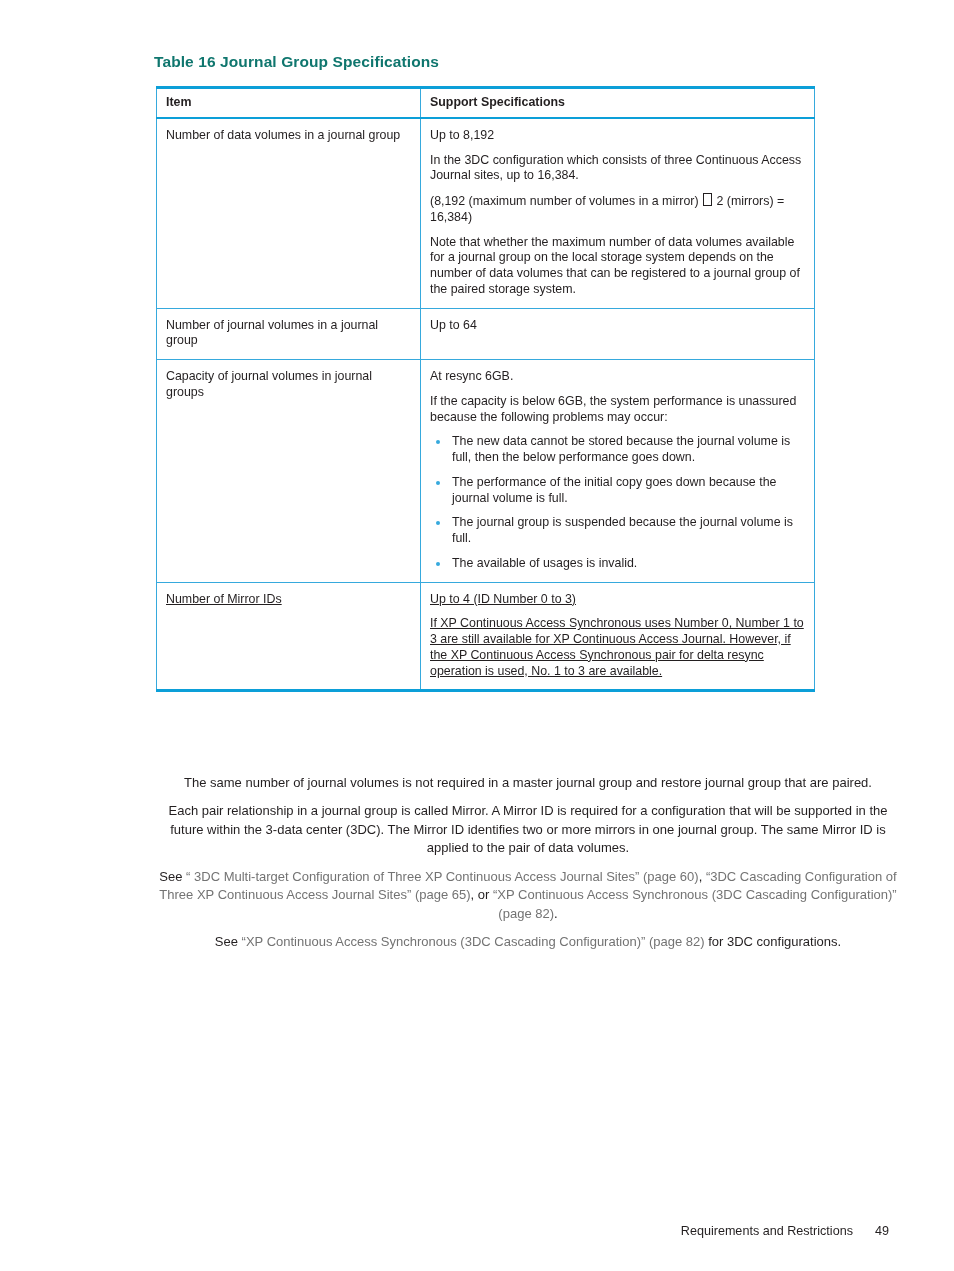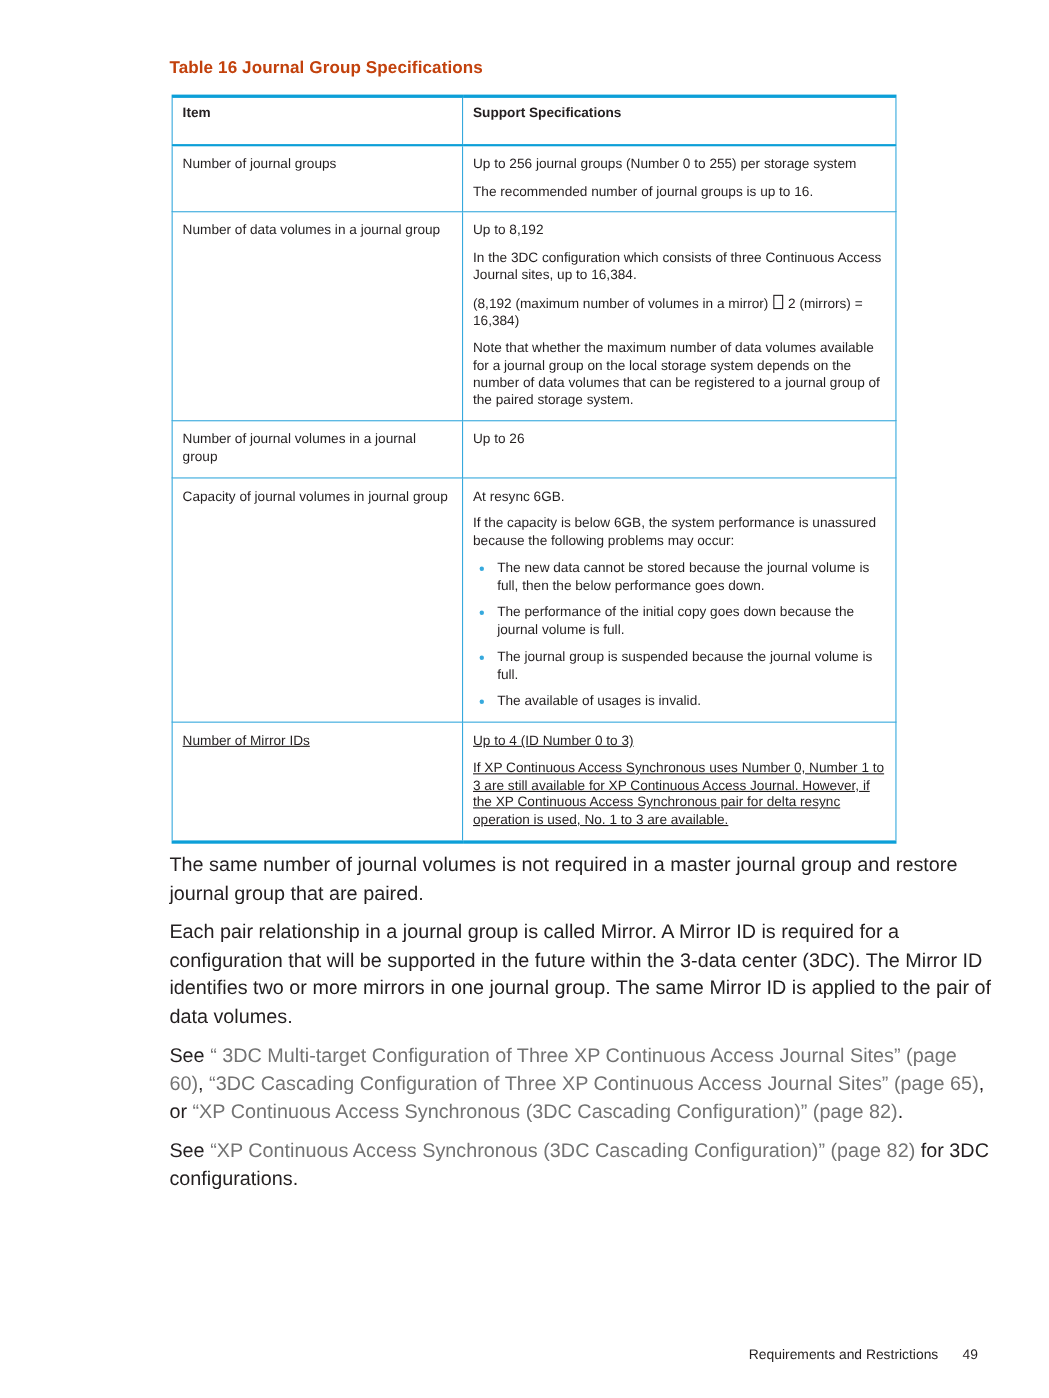--- a/index.html
+++ b/index.html
@@ -24,21 +24,21 @@
     overflow: hidden;
   }
 
   
   .table-caption {
     position: absolute;
     left: 154px;
     top: 53px;
     font-size: 15.5px;
     font-weight: bold;
-    color: #c2410c;
+    color: #0f766e;
     letter-spacing: 0.1px;
     white-space: nowrap;
   }
 
   
   .spec-table {
     position: absolute;
     left: 156px;
     top: 86px;
     width: 658px;
@@ -60,21 +60,21 @@
     line-height: 1.27;
     color: #231f20;
     text-align: left;
   }
   .spec-table thead th {
     font-weight: bold;
     font-size: 12.4px;
     border-top: 3px solid #0c9fd8;
     border-bottom: 2px solid #0c9fd8;
     padding-top: 6px;
-    padding-bottom: 20px;
+    padding-bottom: 6px;
   }
   .spec-table tbody tr:last-child td {
     border-bottom: 3px solid #0c9fd8;
     text-decoration: underline;
   }
 
   .cell-p {
     margin: 0 0 9px 0;
   }
   .cell-p:last-child { margin-bottom: 0; }
@@ -113,23 +113,24 @@
 
   
   .body-block {
     position: absolute;
     left: 154px;
     top: 774px;
     width: 748px;
   }
   .body-p {
     margin: 0 0 10px 0;
-    font-size: 18px;
+    font-size: 13px;
     line-height: 1.42;
     color: #231f20;
+    text-align: center;
   }
   .body-p:last-child { margin-bottom: 0; }
   .lnk { color: #737373; }
 
   
   .footer {
     position: absolute;
     left: 0;
     top: 1224px;
     width: 954px;
@@ -154,47 +155,40 @@
         <col class="c2">
       </colgroup>
     <thead>
       <tr>
         <th>Item</th>
         <th>Support Specifications</th>
       </tr>
     </thead>
     <tbody>
 
-      <tr>
-        <td>Number of journal groups</td>
-        <td>
-          <p class="cell-p">Up to 256 journal groups (Number 0 to 255) per storage system</p>
-          <p class="cell-p">The recommended number of journal groups is up to 16.</p>
-        </td>
-      </tr>
 
       <tr>
         <td>Number of data volumes in a journal group</td>
         <td>
           <p class="cell-p">Up to 8,192</p>
           <p class="cell-p">In the 3DC configuration which consists of three Continuous Access Journal sites, up to 16,384.</p>
           <p class="cell-p">(8,192 (maximum number of volumes in a mirror)&nbsp;<span class="tofu"></span>&nbsp;2 (mirrors) = 16,384)</p>
           <p class="cell-p">Note that whether the maximum number of data volumes available for a journal group on the local storage system depends on the number of data volumes that can be registered to a journal group of the paired storage system.</p>
         </td>
       </tr>
 
       <tr>
         <td>Number of journal volumes in a journal group</td>
         <td>
-          <p class="cell-p">Up to 26</p>
-        </td>
-      </tr>
-
-      <tr>
-        <td>Capacity of journal volumes in journal group</td>
+          <p class="cell-p">Up to 64</p>
+        </td>
+      </tr>
+
+      <tr>
+        <td>Capacity of journal volumes in journal groups</td>
         <td>
           <p class="cell-p">At resync 6GB.</p>
           <p class="cell-p">If the capacity is below 6GB, the system performance is unassured because the following problems may occur:</p>
           <ul class="cell-list">
             <li>The new data cannot be stored because the journal volume is full, then the below performance goes down.</li>
             <li>The performance of the initial copy goes down because the journal volume is full.</li>
             <li>The journal group is suspended because the journal volume is full.</li>
             <li>The available of usages is invalid.</li>
           </ul>
         </td>

